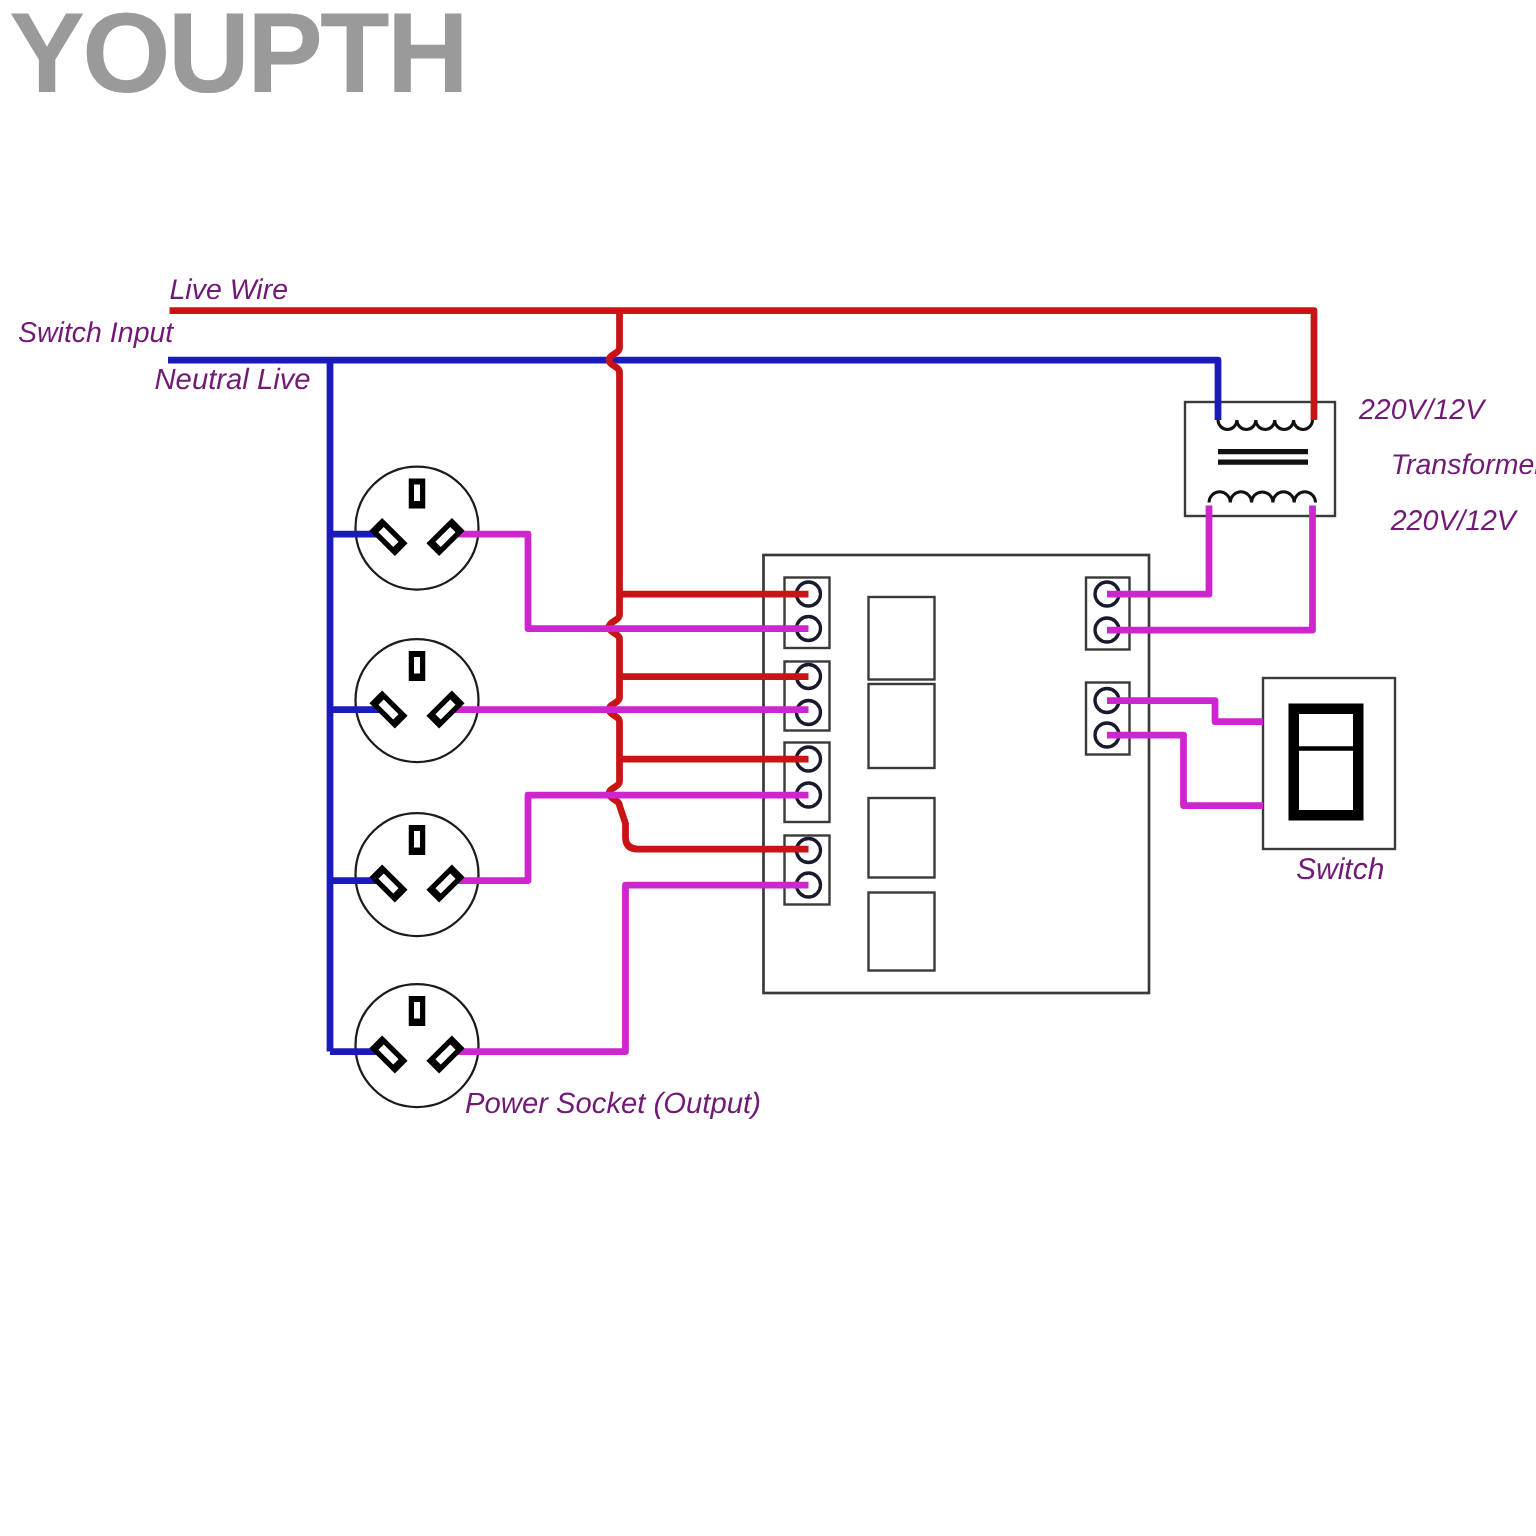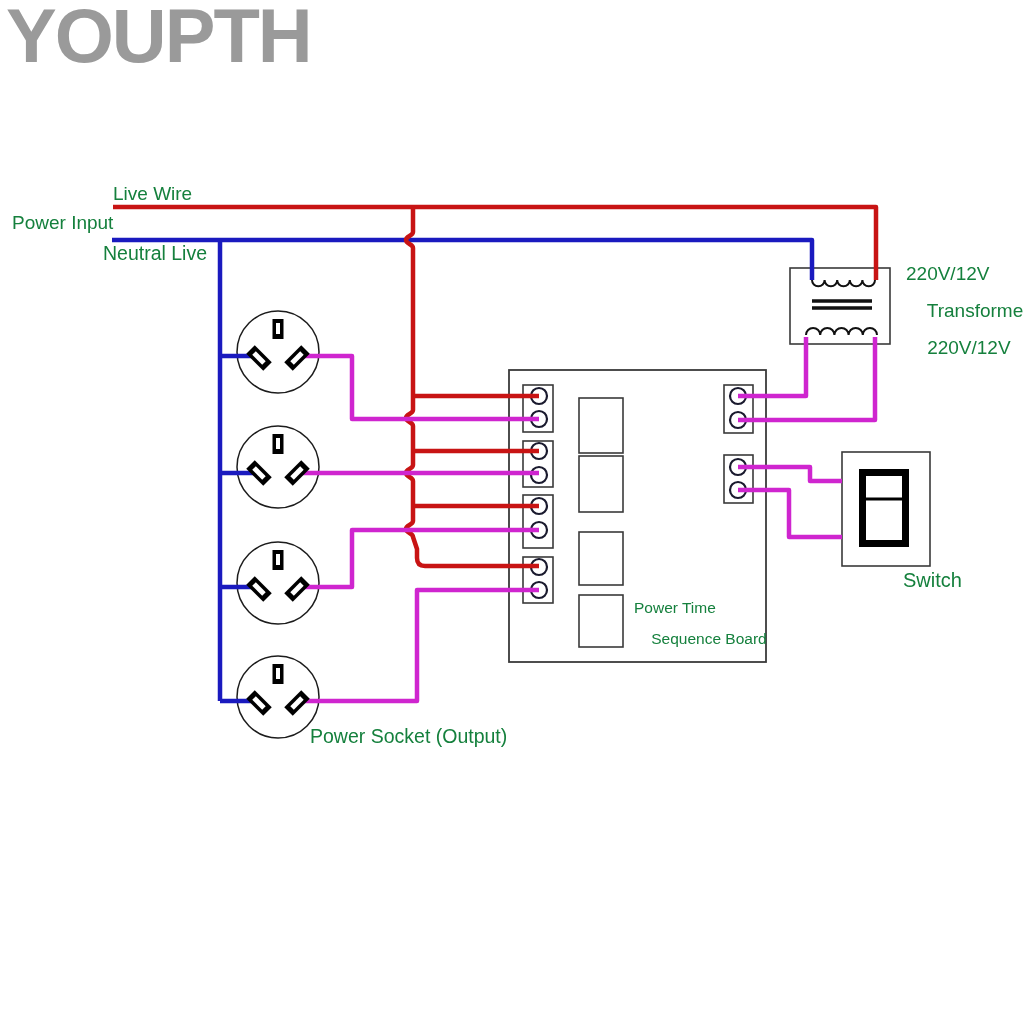--- a/index.html
+++ b/index.html
@@ -1,26 +1,26 @@
 <!DOCTYPE html>
 <html><head>
 <meta charset="utf-8">
 <style>
   html,body{margin:0;padding:0;background:#fff;}
   .stage{position:relative;width:1024px;height:1024px;background:#ffffff;overflow:hidden;
          font-family:"Liberation Sans",sans-serif;}
   .stage svg{position:absolute;left:0;top:0;}
-  .lbl{position:absolute;color:#15803d;white-space:pre;line-height:1.05;}
+  .lbl{position:absolute;color:#701a75;font-style:italic;white-space:pre;line-height:1.05;}
   .lbl-live{left:113px;top:184px;font-size:19px;}
   .lbl-power{left:12px;top:213px;font-size:19px;}
   .lbl-neutral{left:103px;top:243px;font-size:19.5px;}
   .lbl-xfmr{left:906px;top:265px;font-size:19px;line-height:18.5px;}
   .lbl-board{left:634px;top:600px;font-size:15.5px;line-height:15.5px;}
   .lbl-socket{left:310px;top:726px;font-size:19.5px;}
-  .lbl-switch{left:903px;top:570px;font-size:20px;}
+  .lbl-switch{left:864px;top:570px;font-size:20px;}
   .logo{position:absolute;left:6px;top:-8px;font-size:76px;font-weight:bold;
         letter-spacing:-2px;color:#9a9a9a;font-style:normal;}
 </style>
 </head>
 <body>
 
 <div class="stage">
 
   <div class="logo">YOUPTH</div>
 
@@ -125,25 +125,23 @@
 
     <g>
       <use href="#socket-prongs" transform="translate(278,352)"></use>
       <use href="#socket-prongs" transform="translate(278,467)"></use>
       <use href="#socket-prongs" transform="translate(278,583)"></use>
       <use href="#socket-prongs" transform="translate(278,697)"></use>
     </g>
   </svg>
 
   <div class="lbl lbl-live">Live Wire</div>
-  <div class="lbl lbl-power">Power Input</div>
+  <div class="lbl lbl-power">Switch Input</div>
   <div class="lbl lbl-neutral">Neutral Live</div>
 
   <div class="lbl lbl-xfmr"><span>220V/12V</span><br>
     <span>Transformer</span><br>
     <span>220V/12V</span></div>
 
-  <div class="lbl lbl-board"><span>Power Time</span><br>
-    <span>Sequence Board</span></div>
 
   <div class="lbl lbl-socket">Power Socket (Output)</div>
   <div class="lbl lbl-switch">Switch</div>
 </div>
 
 </body></html>

